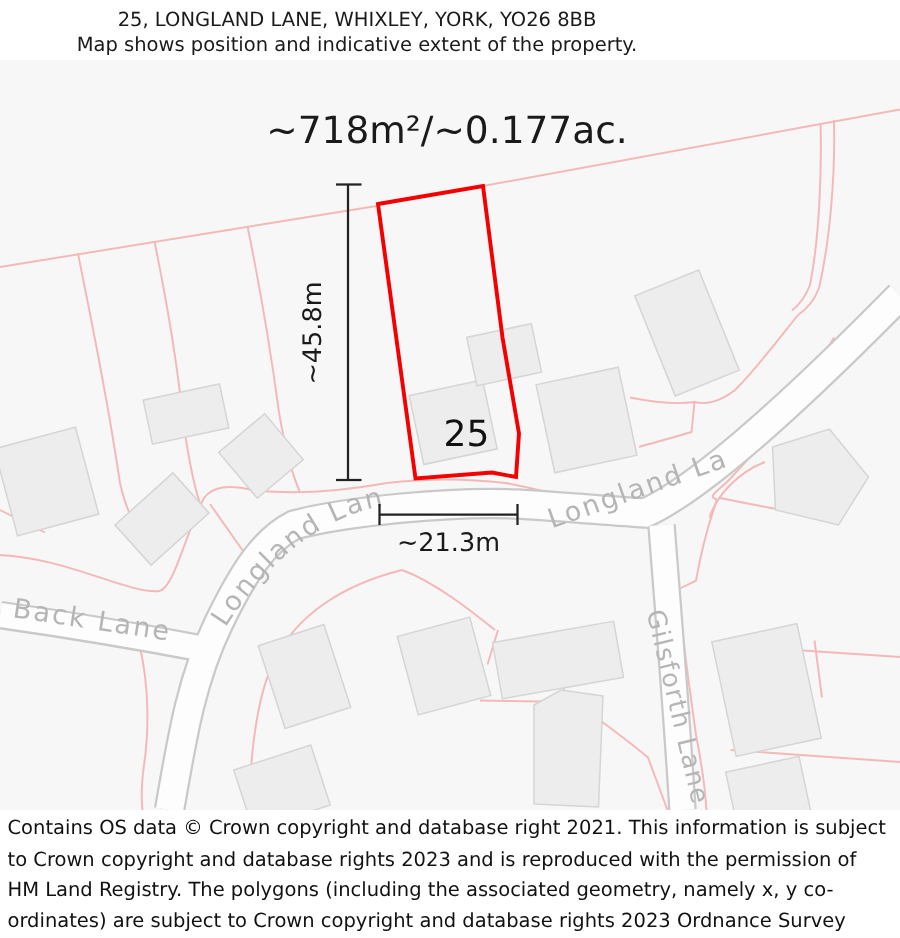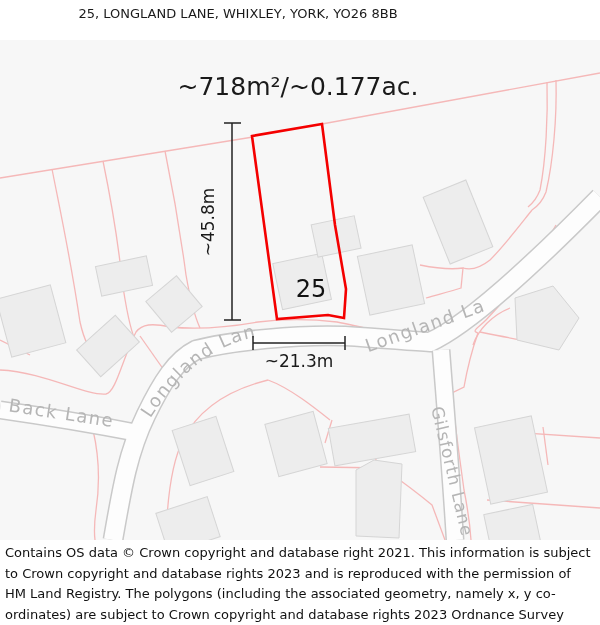--- a/index.html
+++ b/index.html
@@ -38,20 +38,21 @@
   .area-label{font-size:25px;fill:#1a1a1a;}
   .plot-number{font-size:24px;fill:#111;}
   .road-label{font-size:18px;fill:var(--road-label,#b5b5b5);letter-spacing:1.5px;}
   .road-label.small{font-size:17px;letter-spacing:1px;}
 </style>
 </head>
 <body>
 
 <div class="header">
   <div class="title">25, LONGLAND LANE, WHIXLEY, YORK, YO26 8BB</div>
+  <div class="subtitle">Map shows position and indicative extent of the property.</div>
 </div>
 
 <div class="map-wrap">
 <svg width="600" height="500" viewBox="0 0 600 500" xmlns="http://www.w3.org/2000/svg">
 
   <g>
     <path class="parcel-line" d="M 0 138 L 253 97"></path>
     <path class="parcel-line" d="M 322 84 L 600 33"></path>
     <path class="parcel-line" d="M 52 129 C 60 170 70 215 80 282 C 84 300 90 312 98 318"></path>
     <path class="parcel-line" d="M 103 121 C 112 165 118 200 122 240 C 126 268 130 288 135 300"></path>

